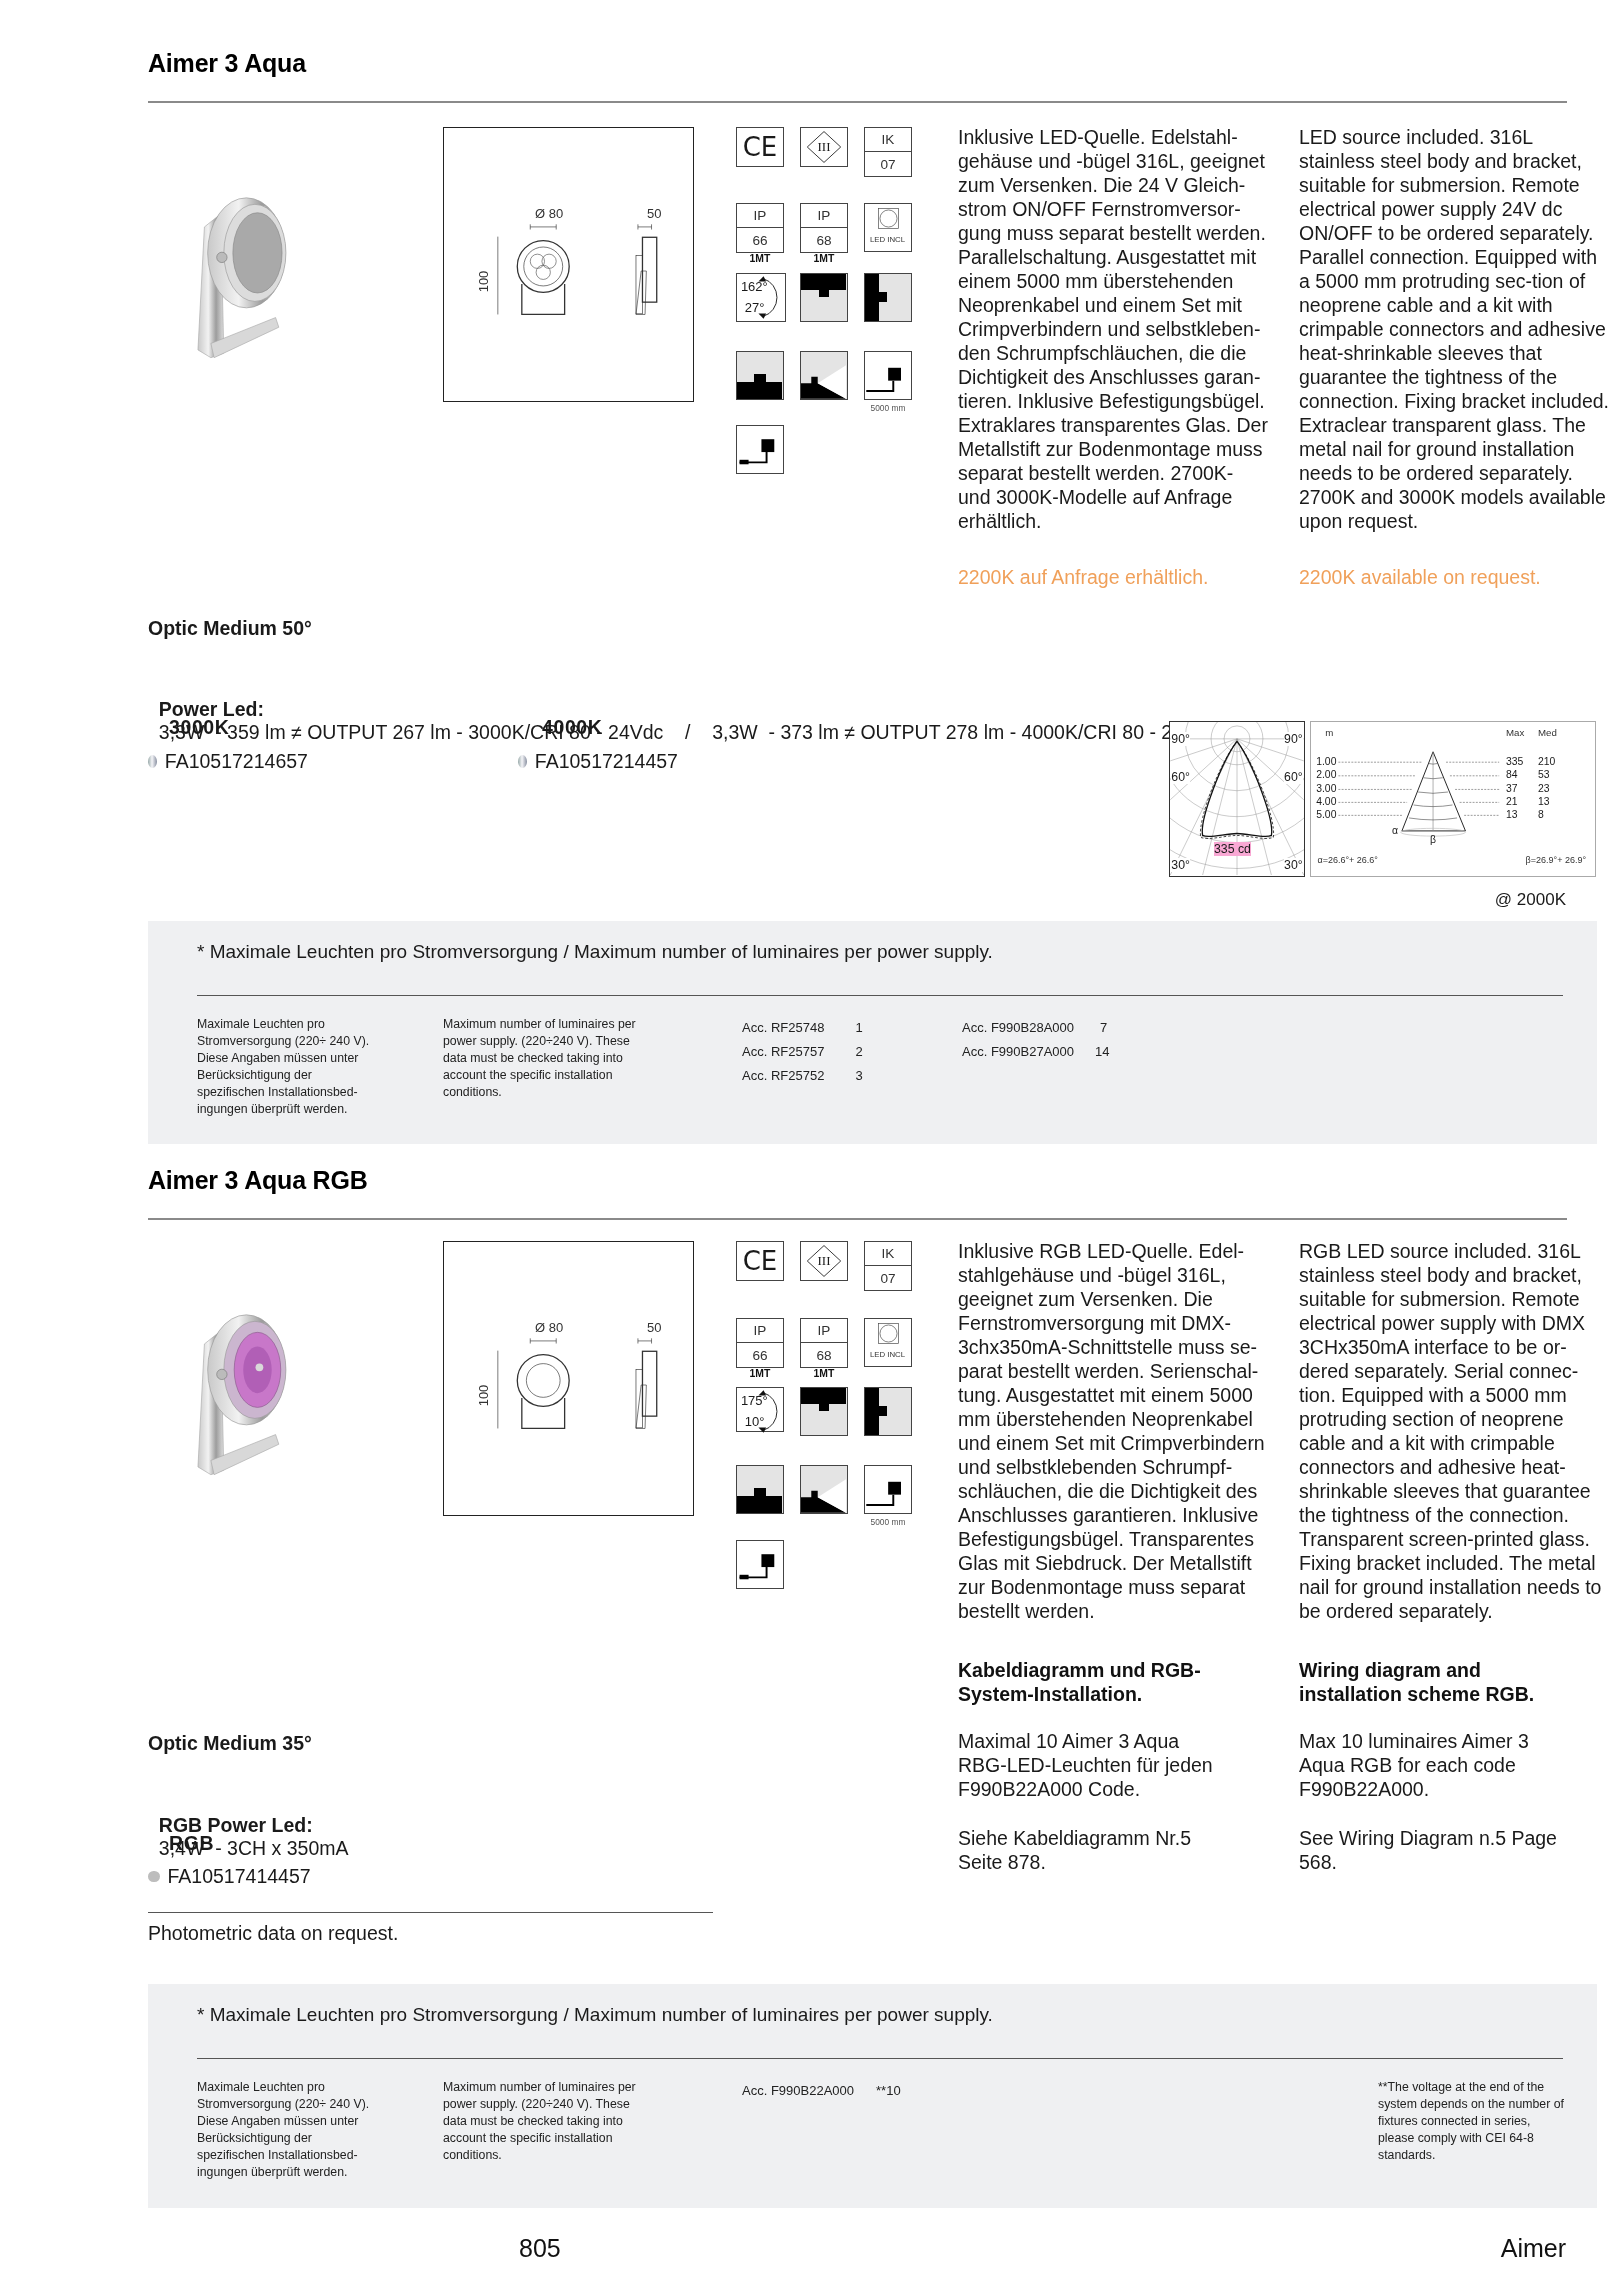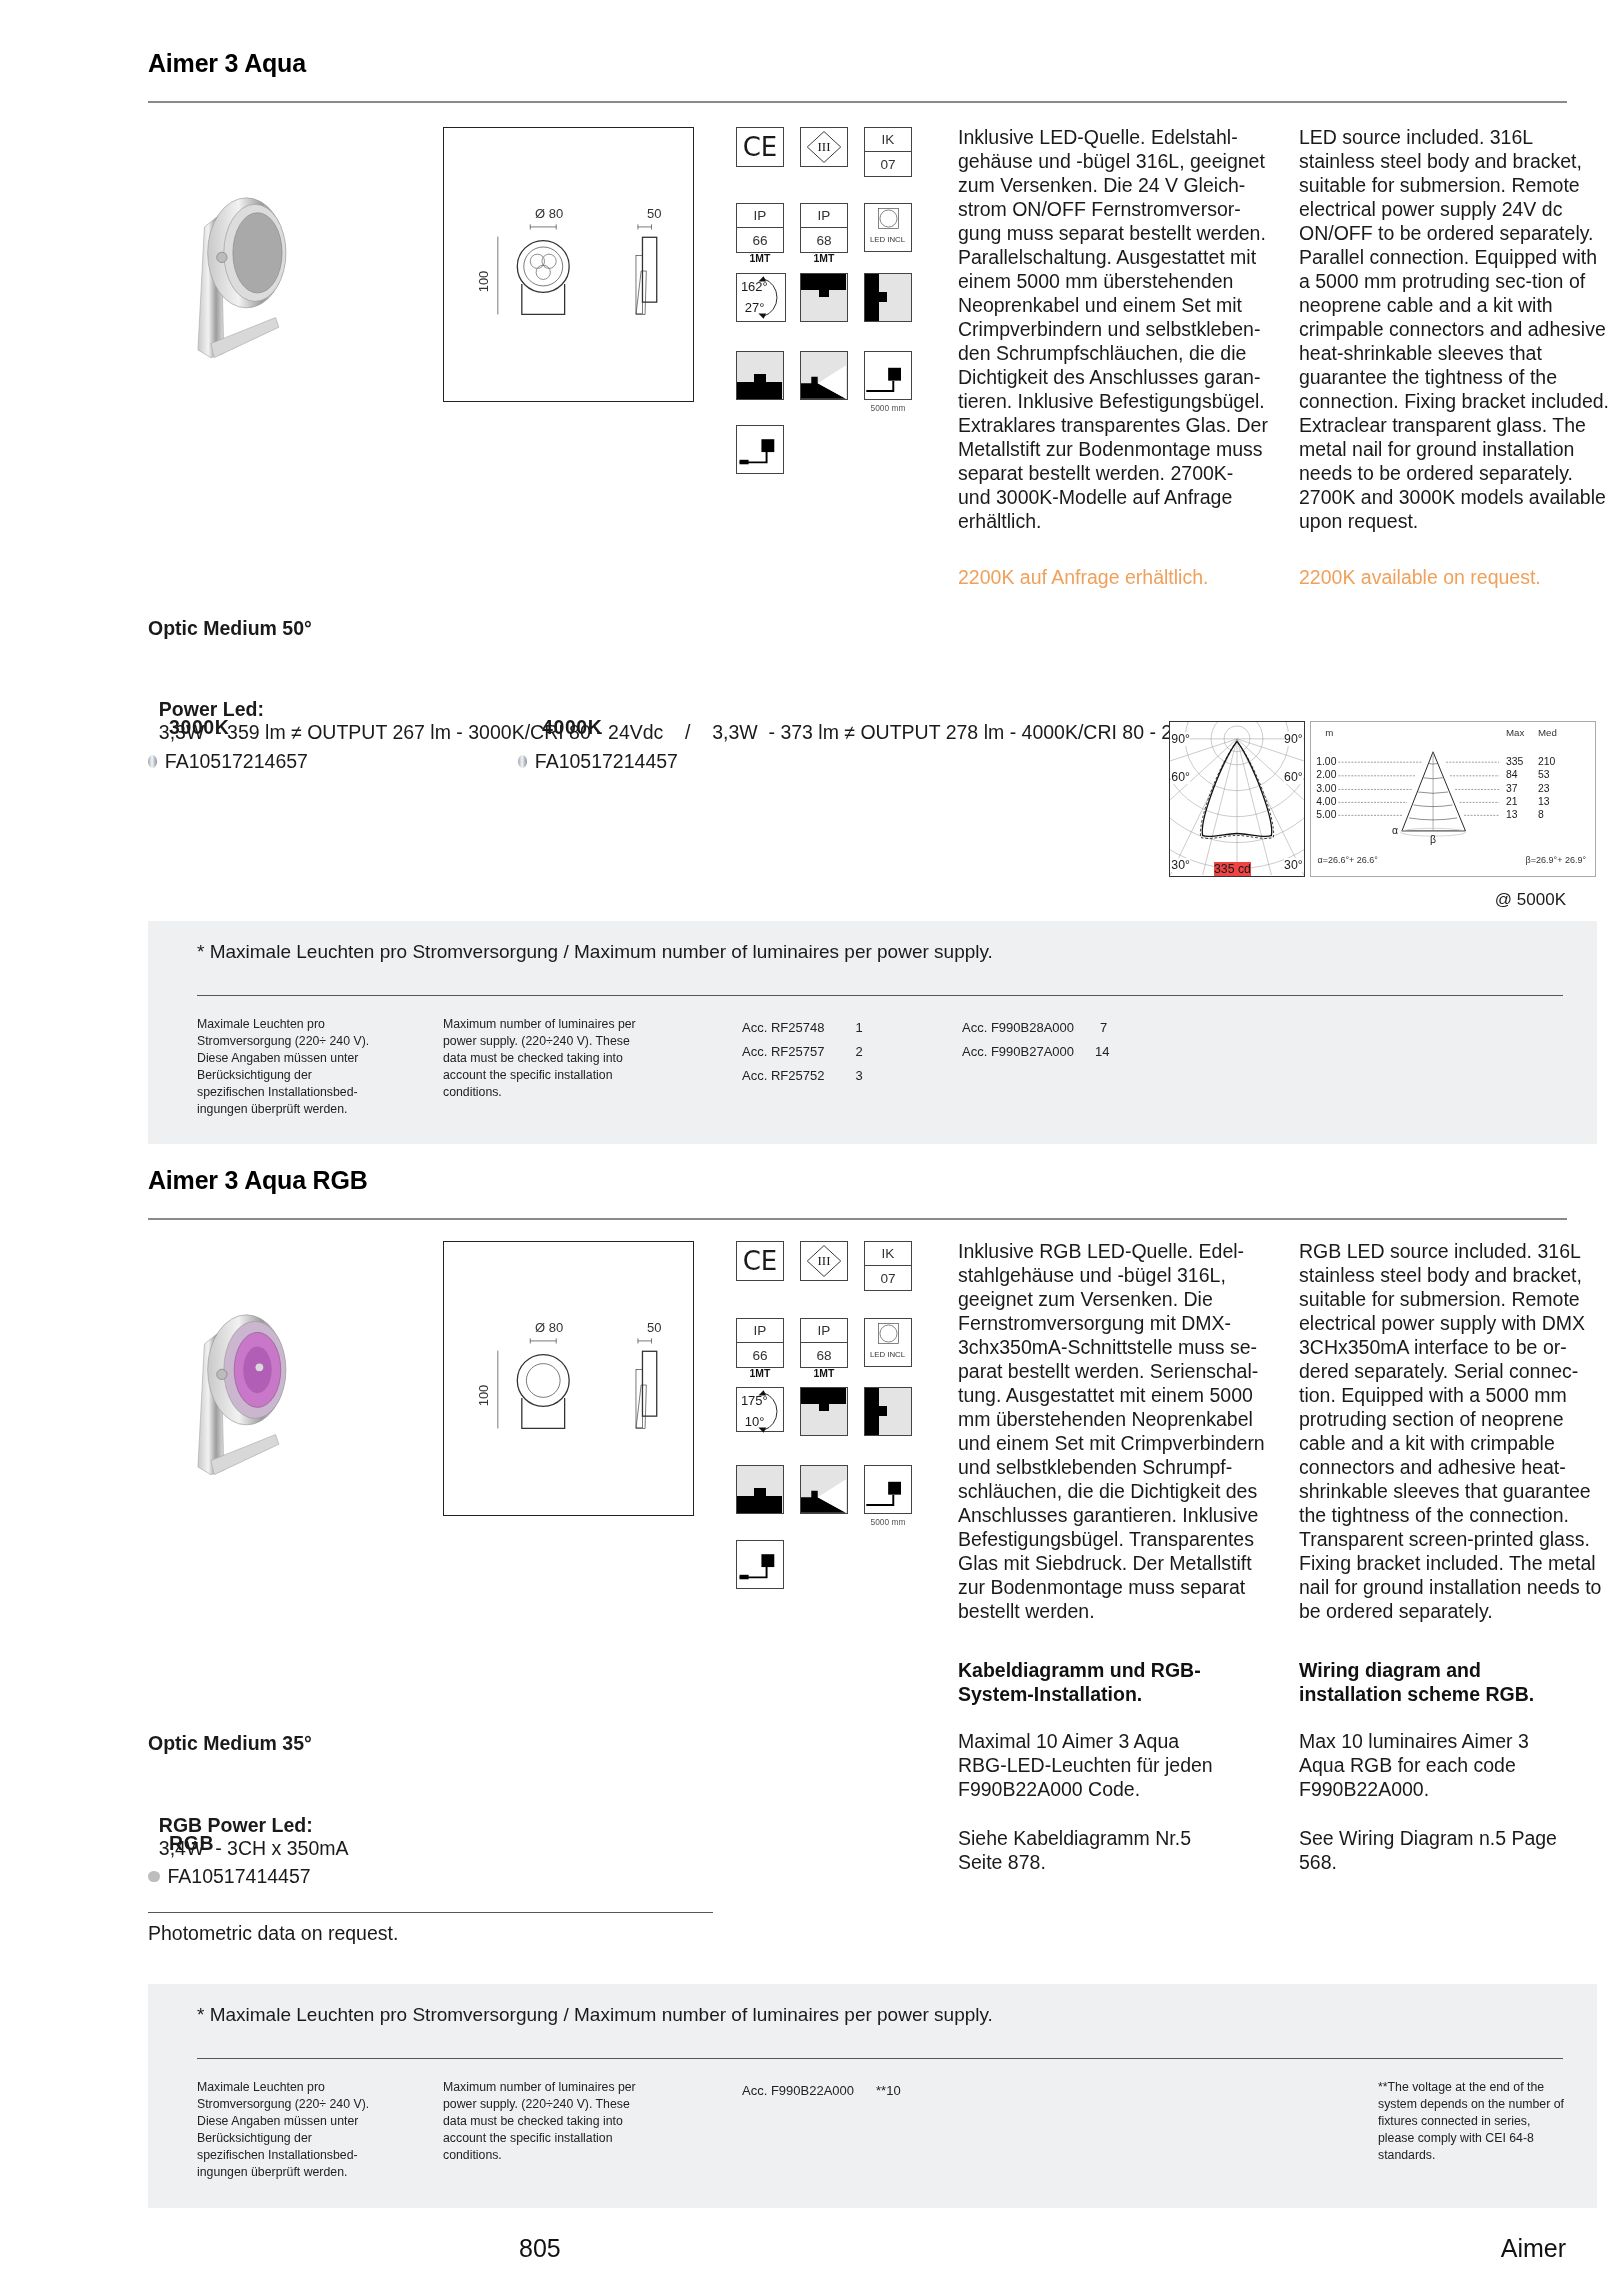--- a/index.html
+++ b/index.html
@@ -201,21 +201,21 @@
     </g>
     <path d="M103 30 C80 60, 45 150, 50 175 C60 180, 85 172, 103 172 C121 172, 146 180, 156 175 C161 150, 126 60, 103 30 Z" fill="none" stroke="#111" stroke-width="2"></path>
     <path d="M103 30 C78 60, 42 150, 47 178 C60 183, 85 175, 103 175 C121 175, 146 183, 159 178 C164 150, 128 60, 103 30 Z" fill="none" stroke="#111" stroke-width="1.2" stroke-dasharray="4 3"></path>
   </svg>
   <div class="abs" style="left:1.3px; top:10.4px; font-size:12.3px; background:#fff;">90°</div>
   <div class="abs" style="right:1.3px; top:10.4px; font-size:12.3px; background:#fff;">90°</div>
   <div class="abs" style="left:1.3px; top:48px; font-size:12.3px; background:#fff;">60°</div>
   <div class="abs" style="right:1.3px; top:48px; font-size:12.3px; background:#fff;">60°</div>
   <div class="abs" style="left:1.3px; top:136px; font-size:12.3px; background:#fff;">30°</div>
   <div class="abs" style="right:1.3px; top:136px; font-size:12.3px; background:#fff;">30°</div>
-  <div class="abs" style="left:44px; top:140px; font-size:12.3px; background:#ef4444;">335 cd</div>
+  <div class="abs" style="left:44px; top:120px; font-size:12.3px; background:#f9a8d4;">335 cd</div>
 </div>
 
 <div class="abs" style="left:1310px; top:721px; width:286px; height:156px; border:1.3px solid #aaa; box-sizing:border-box; background:#fff;">
   <div class="abs" style="left:14.3px; top:5.2px; font-size:9.7px; color:#333;">m</div>
   <div class="abs" style="left:195px; top:5.2px; font-size:9.7px; color:#333;">Max</div>
   <div class="abs" style="left:227px; top:5.2px; font-size:9.7px; color:#333;">Med</div>
   <svg class="abs" style="left:0; top:0;" width="283" height="153" viewBox="0 0 436 236">
     <polygon points="188,46 140,168 238,168" fill="none" stroke="#222" stroke-width="1.5"></polygon>
     <line x1="188" y1="46" x2="188" y2="168" stroke="#888"></line>
     <g stroke="#666" stroke-dasharray="3 2" fill="none">
@@ -254,21 +254,21 @@
     <div class="abs" style="left:227px; top:74px; font-size:10.4px;">13</div>
     <div class="abs" style="left:5.2px; top:87px; font-size:10.4px;">5.00</div>
     <div class="abs" style="left:195px; top:87px; font-size:10.4px;">13</div>
     <div class="abs" style="left:227px; top:87px; font-size:10.4px;">8</div>
   </div>
   <div class="abs" style="left:81px; top:103px; font-size:10.4px;">α</div>
   <div class="abs" style="left:119px; top:112px; font-size:10.4px;">β</div>
   <div class="abs" style="left:6.5px; top:133px; font-size:9px; color:#333;">α=26.6°+ 26.6°</div>
   <div class="abs" style="right:9px; top:133px; font-size:9px; color:#333;margin-left:31px;">β=26.9°+ 26.9°</div>
 </div>
-<div class="abs" style="right:57px; top:890px; font-size:17px;">@ 5000K</div>
+<div class="abs" style="right:57px; top:890px; font-size:17px;">@ 2000K</div>
 
 <div class="abs panel" style="left:148px; top:921px; width:1449px; height:223px;">
   <div class="abs normal30" style="left:49px; top:19.5px; font-size:19px;">* Maximale Leuchten pro Stromversorgung  / Maximum number of luminaires per power supply.</div>
   <div class="abs thinrule" style="left:49px; top:74px; width:1366px;"></div>
   <div class="abs small" style="left:49px; top:95px; width:185px;">Maximale Leuchten pro Stromversorgung (220÷ 240 V). Diese Angaben müssen unter Berücksichtigung der spezifischen Installationsbed-ingungen überprüft werden.</div>
   <div class="abs small" style="left:295px; top:95px; width:208px;">Maximum number of luminaires per power supply. (220÷240 V). These data must be checked taking into account the specific installation conditions.</div>
   <div class="abs" style="left:594px; top:99px;">
     <div style="display:flex; gap:31px; height:24px;" class="acc">
         <span>Acc. RF25748</span>
         <span>1</span>

